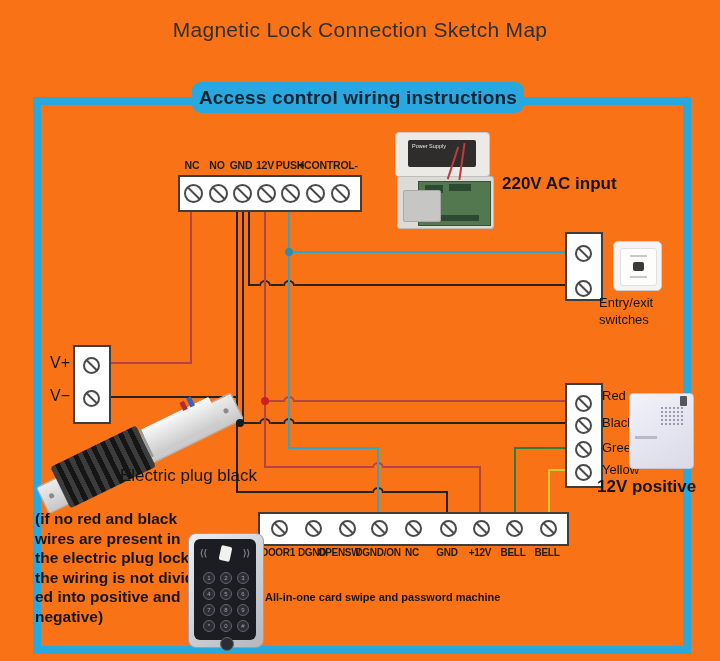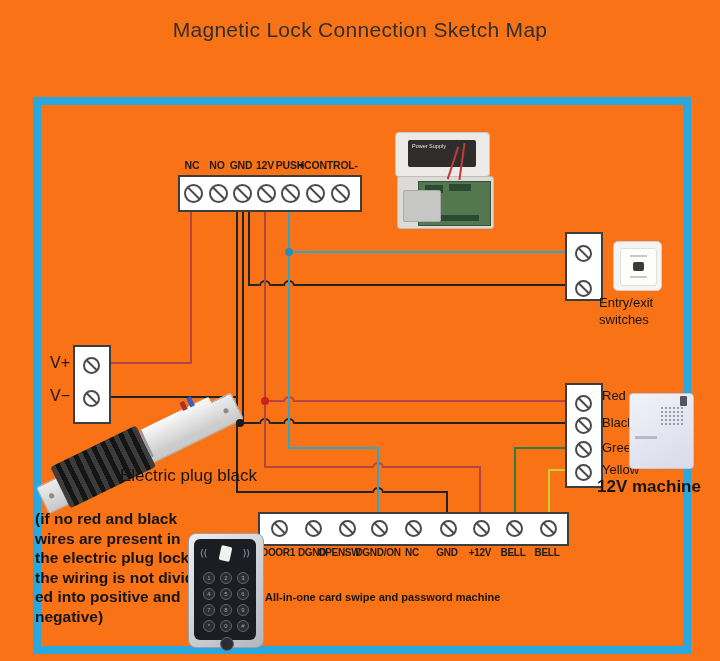--- a/index.html
+++ b/index.html
@@ -93,20 +93,21 @@
 </head>
 <body>
 
 <div id="stage">
 
   <div class="title">Magnetic Lock Connection Sketch Map</div>
   <div class="frame" style="left:33px;top:97px;width:658px;height:8px;"></div>
   <div class="frame" style="left:33px;top:97px;width:8px;height:557px;"></div>
   <div class="frame" style="left:683px;top:97px;width:8px;height:557px;"></div>
   <div class="frame" style="left:33px;top:646px;width:658px;height:8px;"></div>
+  <div class="banner">Access control wiring instructions</div>
 
   <div class="wire red" style="left:190px;top:207px;width:2px;height:156px;"></div>
   <div class="wire red" style="left:107px;top:362px;width:85px;height:2px;"></div>
 
   <div class="wire blk" style="left:107px;top:396px;width:131px;height:2px;"></div>
 
   <div class="wire blk" style="left:236px;top:207px;width:2px;height:286px;"></div>
   <div class="wire blk" style="left:242px;top:207px;width:2px;height:217px;"></div>
   <div class="wire blk" style="left:248px;top:207px;width:2px;height:78px;"></div>
 
@@ -172,20 +173,21 @@
   <div class="ps-case">
     <div class="ps-pcb">
       <div class="ps-strip" style="left:6px;top:3px;width:18px;height:8px;"></div>
       <div class="ps-strip" style="left:30px;top:2px;width:22px;height:7px;"></div>
       <div class="ps-strip" style="left:5px;top:33px;width:55px;height:6px;"></div>
     </div>
     <div class="ps-tf"></div>
   </div>
   <div class="ps-wire" style="left:452px;top:146px;height:34px;transform:rotate(18deg);"></div>
   <div class="ps-wire" style="left:461px;top:143px;height:37px;transform:rotate(8deg);"></div>
+  <div class="cap" style="left:502px;top:174px;font-size:17px;font-weight:bold;">220V AC input</div>
 
   <div class="tblock" style="left:565px;top:232px;width:34px;height:65px;">
     <span class="screw s13" style="left:8px;top:11px;"></span>
     <span class="screw s13" style="left:8px;top:46px;"></span>
   </div>
   <div class="exit-btn">
     <div class="exit-inner">
       <div class="exit-line" style="top:6px;"></div>
       <div class="exit-glyph"></div>
       <div class="exit-line" style="top:27px;"></div>
@@ -202,21 +204,21 @@
   </div>
   <div class="cap" style="left:602px;top:388px;font-size:13px;">Red</div>
   <div class="cap" style="left:602px;top:415px;font-size:13px;">Black</div>
   <div class="cap" style="left:602px;top:440px;font-size:13px;">Green</div>
   <div class="cap" style="left:602px;top:462px;font-size:13px;">Yellow</div>
   <div class="bell-dev">
     <div class="bell-grille"></div>
     <div class="bell-notch"></div>
     <div class="bell-text"></div>
   </div>
-  <div class="cap" style="left:597px;top:477px;font-size:17px;font-weight:bold;">12V machine</div>
+  <div class="cap" style="left:597px;top:477px;font-size:17px;font-weight:bold;">12V positive</div>
 
   <div class="cap" style="left:40px;top:354px;width:30px;text-align:right;font-size:16px;font-weight:500;">V+</div>
   <div class="cap" style="left:40px;top:387px;width:30px;text-align:right;font-size:16px;font-weight:500;">V−</div>
   <div class="tblock" style="left:73px;top:345px;width:34px;height:75px;">
     <span class="screw s13" style="left:8px;top:10px;"></span>
     <span class="screw s13" style="left:8px;top:43px;"></span>
   </div>
 
   <div class="lock-wrap">
     <div class="lock-plate">

